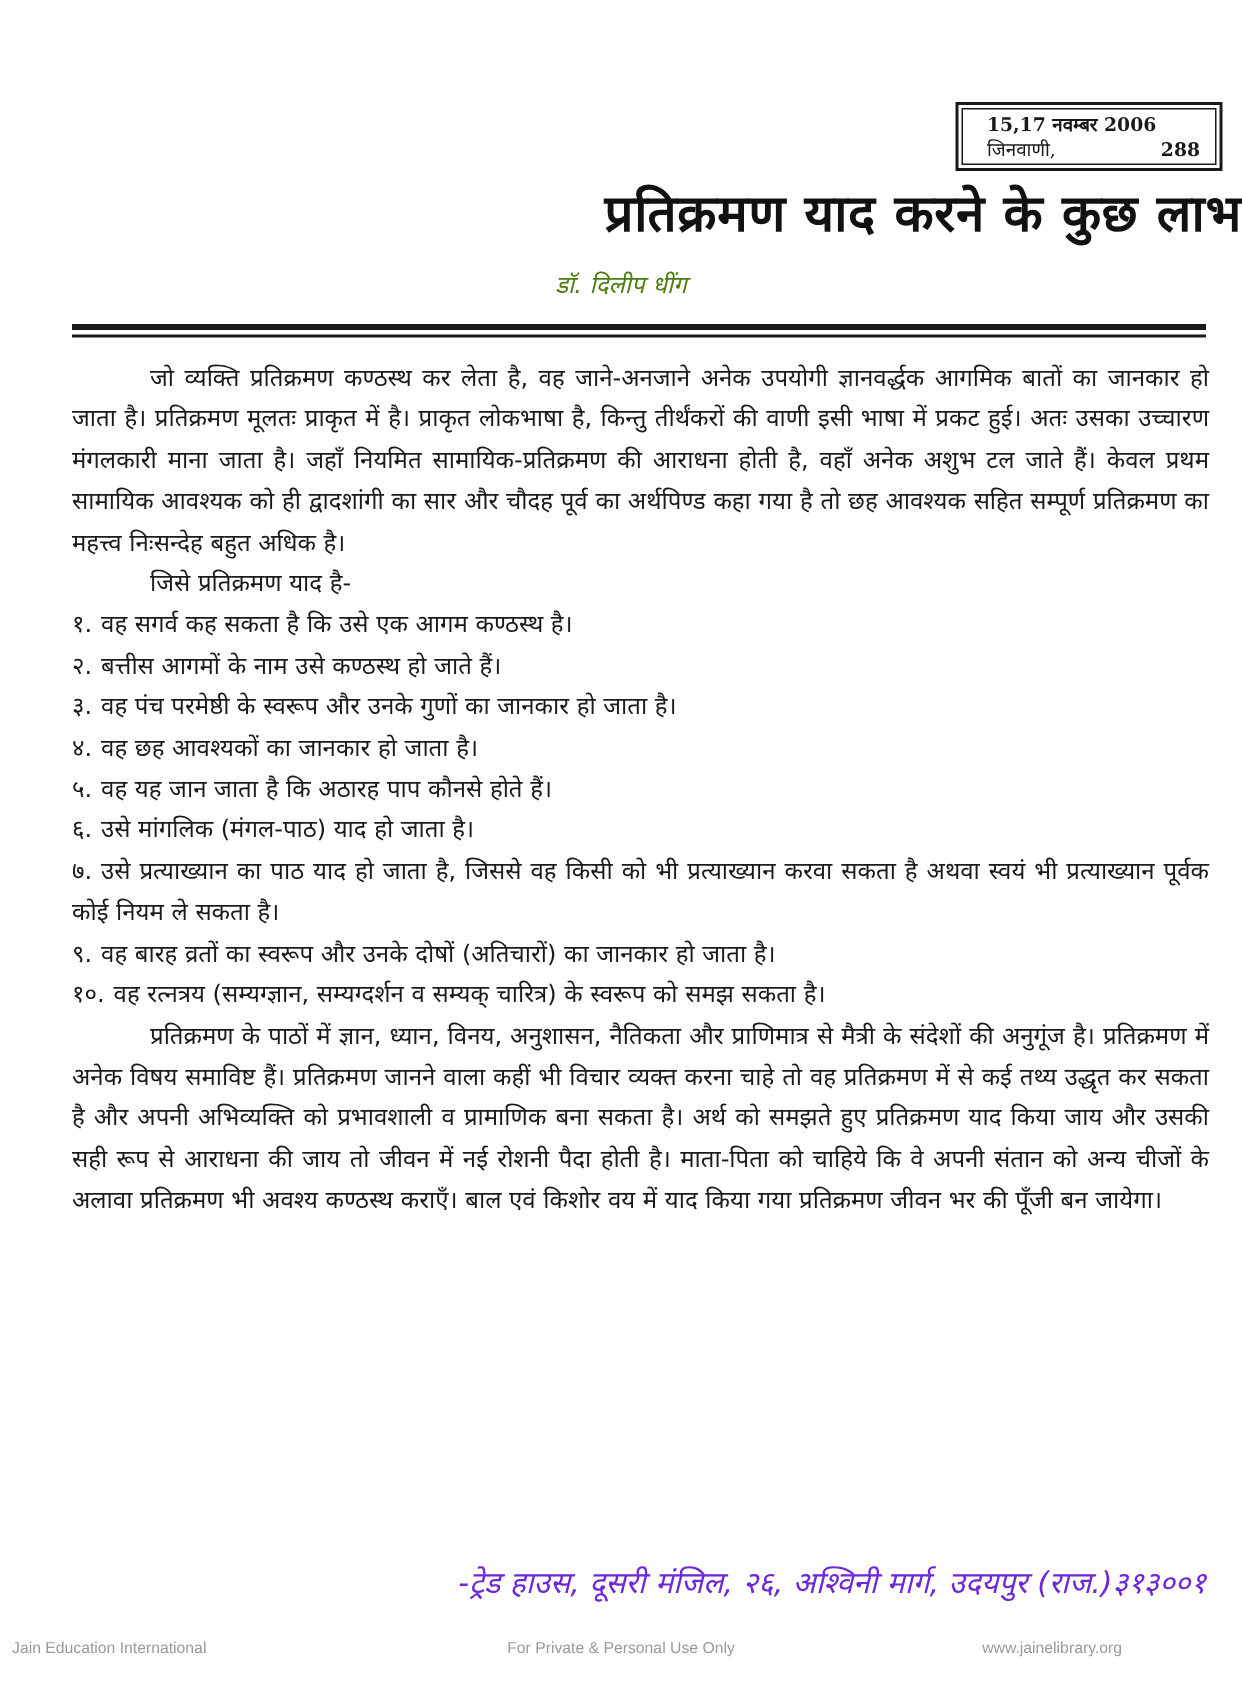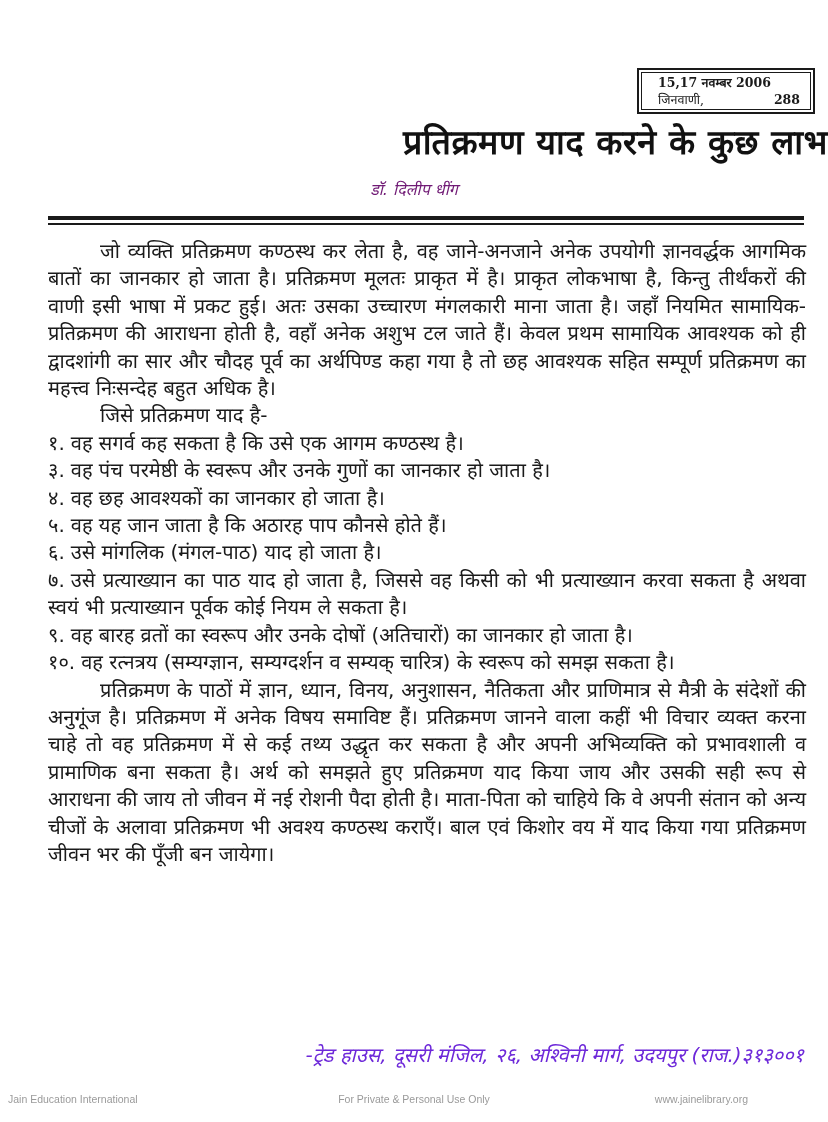--- a/index.html
+++ b/index.html
@@ -18,32 +18,32 @@
     .date-box-row { display: flex; justify-content: space-between; }
     .date-box-row .left { font-weight: normal; }
 
     .title {
       position: absolute; left: 0; width: 828px; top: 118px; text-align: right;
       font-family: "DejaVu Sans", sans-serif; font-weight: bold; font-size: 34px; letter-spacing: 0.5px;
       color: #111;
     }
     .author {
       position: absolute; left: 0; width: 828px; top: 178px; text-align: center;
-      font-style: italic; font-size: 16px; color: #701a75;
+      font-style: italic; font-size: 16px; color: #4d7c0f;
     }
     .rule-thick {
       position: absolute; left: 48px; width: 756px; top: 216px; height: 4px; background: #1a1a1a;
     }
     .rule-thin {
       position: absolute; left: 48px; width: 756px; top: 223px; height: 1.5px; background: #1a1a1a;
     }
 
     .body-text {
       position: absolute; left: 48px; width: 758px; top: 238px;
-      font-size: 20px; line-height: 27.4px; color: #1a1a1a;
+      font-size: 16px; line-height: 27.4px; color: #1a1a1a;
     }
     .para { text-align: justify; text-indent: 52px; }
     .lead { text-indent: 52px; }
     .list-item { padding-left: 0; }
     .list-item .num { margin-right: 6px; }
 
     .signature {
       position: absolute; right: 24px; top: 1041px; font-style: italic; font-size: 20px; color: #6d28d9;
     }
 
@@ -76,20 +76,21 @@
 
 <div class="rule-thick"></div>
 <div class="rule-thin"></div>
 
 <div class="body-text">
   <p class="para">जो व्यक्ति प्रतिक्रमण कण्ठस्थ कर लेता है, वह जाने-अनजाने अनेक उपयोगी ज्ञानवर्द्धक आगमिक बातों का जानकार हो जाता है। प्रतिक्रमण मूलतः प्राकृत में है। प्राकृत लोकभाषा है, किन्तु तीर्थंकरों की वाणी इसी भाषा में प्रकट हुई। अतः उसका उच्चारण मंगलकारी माना जाता है। जहाँ नियमित सामायिक-प्रतिक्रमण की आराधना होती है, वहाँ अनेक अशुभ टल जाते हैं। केवल प्रथम सामायिक आवश्यक को ही द्वादशांगी का सार और चौदह पूर्व का अर्थपिण्ड कहा गया है तो छह आवश्यक सहित सम्पूर्ण प्रतिक्रमण का महत्त्व निःसन्देह बहुत अधिक है।</p>
   <p class="lead">जिसे प्रतिक्रमण याद है-</p>
 
   <div>
     <p class="list-item"><span class="num">१.</span><span>वह सगर्व कह सकता है कि उसे एक आगम कण्ठस्थ है।</span></p>
+    <p class="list-item"><span class="num">२.</span><span>बत्तीस आगमों के नाम उसे कण्ठस्थ हो जाते हैं।</span></p>
     <p class="list-item"><span class="num">३.</span><span>वह पंच परमेष्ठी के स्वरूप और उनके गुणों का जानकार हो जाता है।</span></p>
     <p class="list-item"><span class="num">४.</span><span>वह छह आवश्यकों का जानकार हो जाता है।</span></p>
     <p class="list-item"><span class="num">५.</span><span>वह यह जान जाता है कि अठारह पाप कौनसे होते हैं।</span></p>
     <p class="list-item"><span class="num">६.</span><span>उसे मांगलिक (मंगल-पाठ) याद हो जाता है।</span></p>
     <p class="list-item" style="text-align: justify;"><span class="num">७.</span><span>उसे प्रत्याख्यान का पाठ याद हो जाता है, जिससे वह किसी को भी प्रत्याख्यान करवा सकता है अथवा स्वयं भी प्रत्याख्यान पूर्वक कोई नियम ले सकता है।</span></p>
     <p class="list-item"><span class="num">९.</span><span>वह बारह व्रतों का स्वरूप और उनके दोषों (अतिचारों) का जानकार हो जाता है।</span></p>
     <p class="list-item"><span class="num">१०.</span><span>वह रत्नत्रय (सम्यग्ज्ञान, सम्यग्दर्शन व सम्यक् चारित्र) के स्वरूप को समझ सकता है।</span></p>
   </div>
 
   <p class="para">प्रतिक्रमण के पाठों में ज्ञान, ध्यान, विनय, अनुशासन, नैतिकता और प्राणिमात्र से मैत्री के संदेशों की अनुगूंज है। प्रतिक्रमण में अनेक विषय समाविष्ट हैं। प्रतिक्रमण जानने वाला कहीं भी विचार व्यक्त करना चाहे तो वह प्रतिक्रमण में से कई तथ्य उद्धृत कर सकता है और अपनी अभिव्यक्ति को प्रभावशाली व प्रामाणिक बना सकता है। अर्थ को समझते हुए प्रतिक्रमण याद किया जाय और उसकी सही रूप से आराधना की जाय तो जीवन में नई रोशनी पैदा होती है। माता-पिता को चाहिये कि वे अपनी संतान को अन्य चीजों के अलावा प्रतिक्रमण भी अवश्य कण्ठस्थ कराएँ। बाल एवं किशोर वय में याद किया गया प्रतिक्रमण जीवन भर की पूँजी बन जायेगा।</p>

